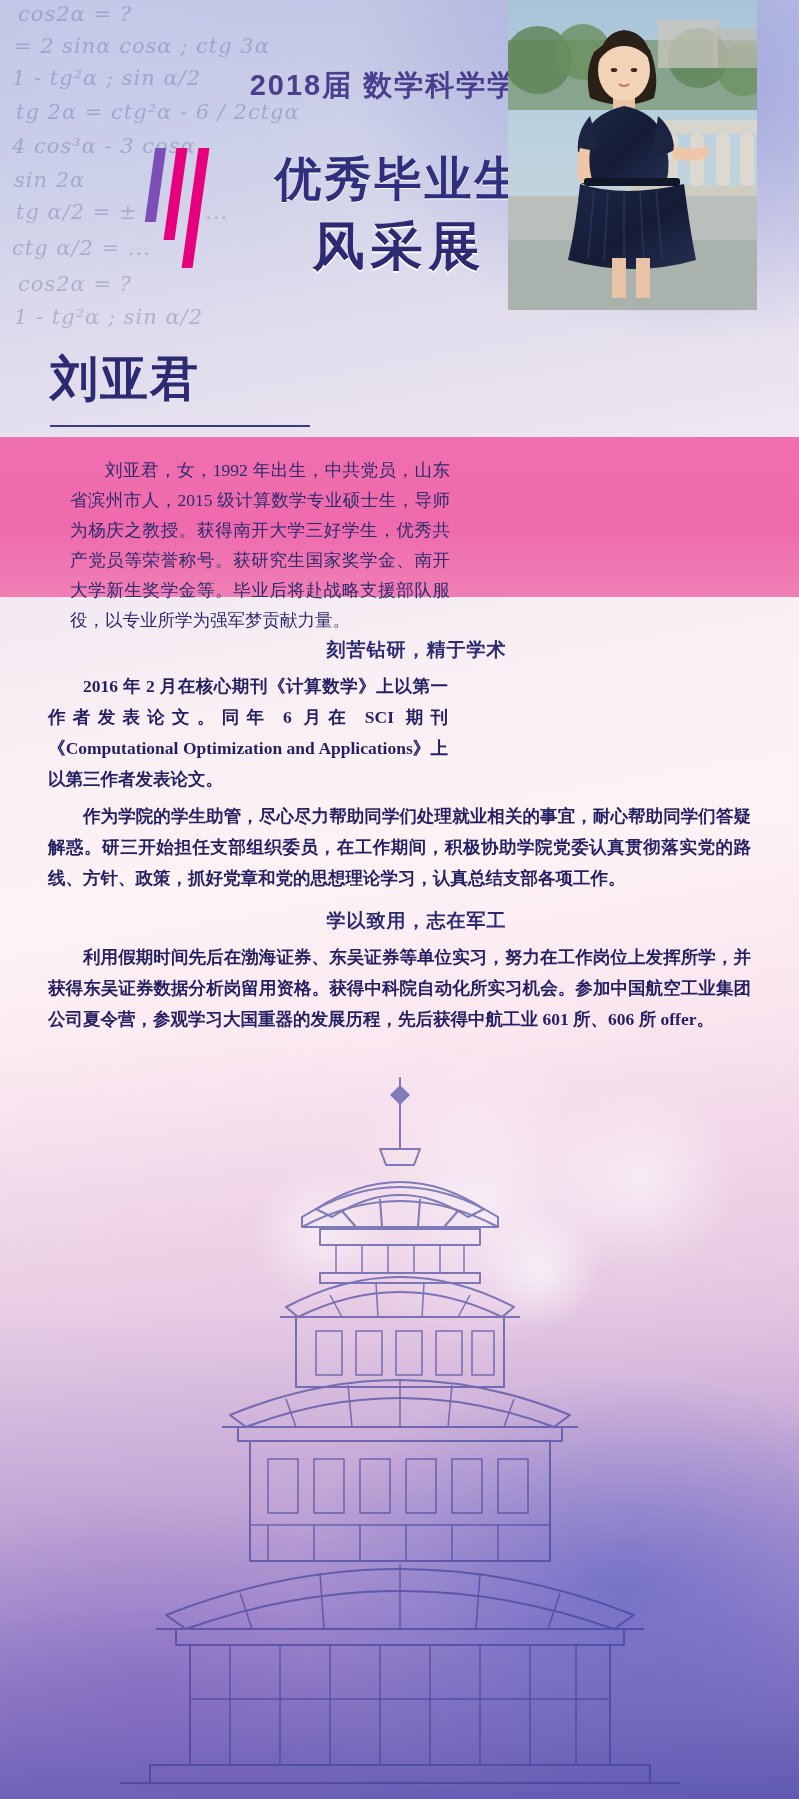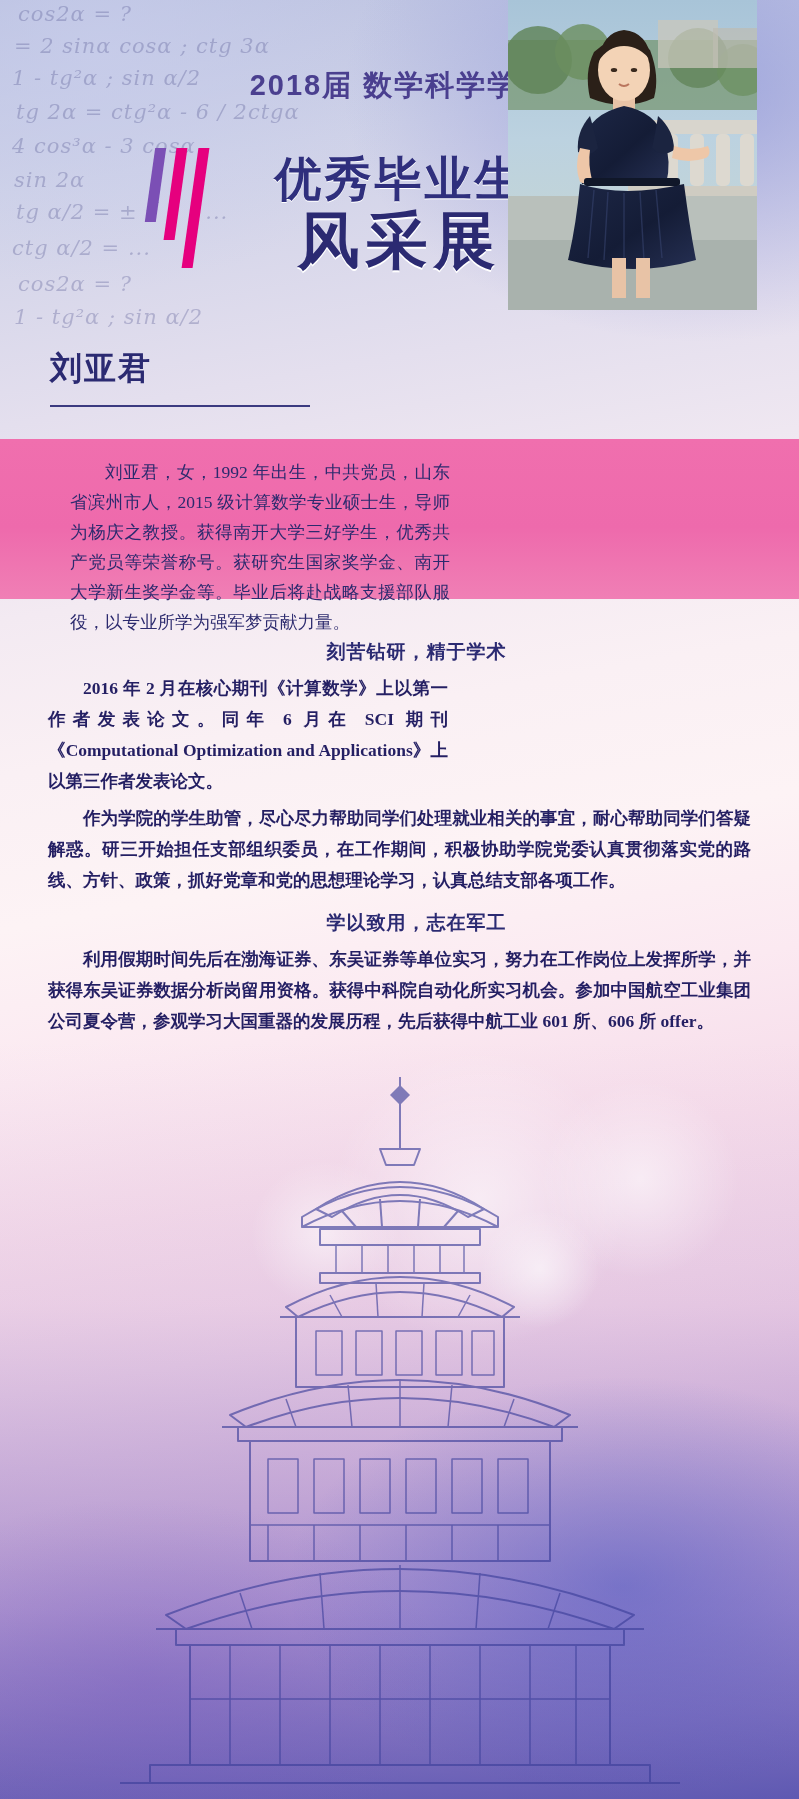--- a/index.html
+++ b/index.html
@@ -86,26 +86,25 @@
     letter-spacing: 3px;
   }
   .title-line1 {
     font-size: 47px;
     line-height: 62px;
     padding-top: 28px;
     color: #2f2f7d;
     text-shadow: 0 1px 0 #ffffff;
   }
   .title-line2 {
-    font-size: 62px;
+    font-size: 52px;
     line-height: 72px;
     color: #2b2a72;
     letter-spacing: 6px;
     text-shadow: 0 2px 0 #ffffff;
-    font-family: Liberation Mono, monospace;
   }
   .bars {
     position: absolute;
     top: 28px;
     display: flex;
     gap: 9px;
     height: 130px;
     align-items: flex-start;
   }
   .bars.left  { left: 150px; }
@@ -120,36 +119,36 @@
   .bar.skew-r { transform: skewX(8deg); }
 
   
   .name-row {
     position: relative;
     margin: 0 0 0 50px;
     padding-top: 2px;
   }
   .name {
     font-family: "Liberation Sans", sans-serif;
-    font-size: 32px;
+    font-size: 48px;
     font-weight: bold;
     color: #2b2a72;
     letter-spacing: 2px;
   }
   .name-rule {
     margin-top: 14px;
     width: 260px;
     height: 2px;
     background: #3b3a80;
   }
 
   
   .intro-band {
     position: relative;
-    margin-top: 32px;
+    margin-top: 10px;
     height: 160px;
     background: linear-gradient(180deg, #f06fae 0%, #ee6aac 55%, #f07fb5 100%);
   }
   .intro-text {
     position: absolute;
     left: 70px;
     top: 18px;
     width: 380px;
     font-size: 17.5px;
     line-height: 30px;

